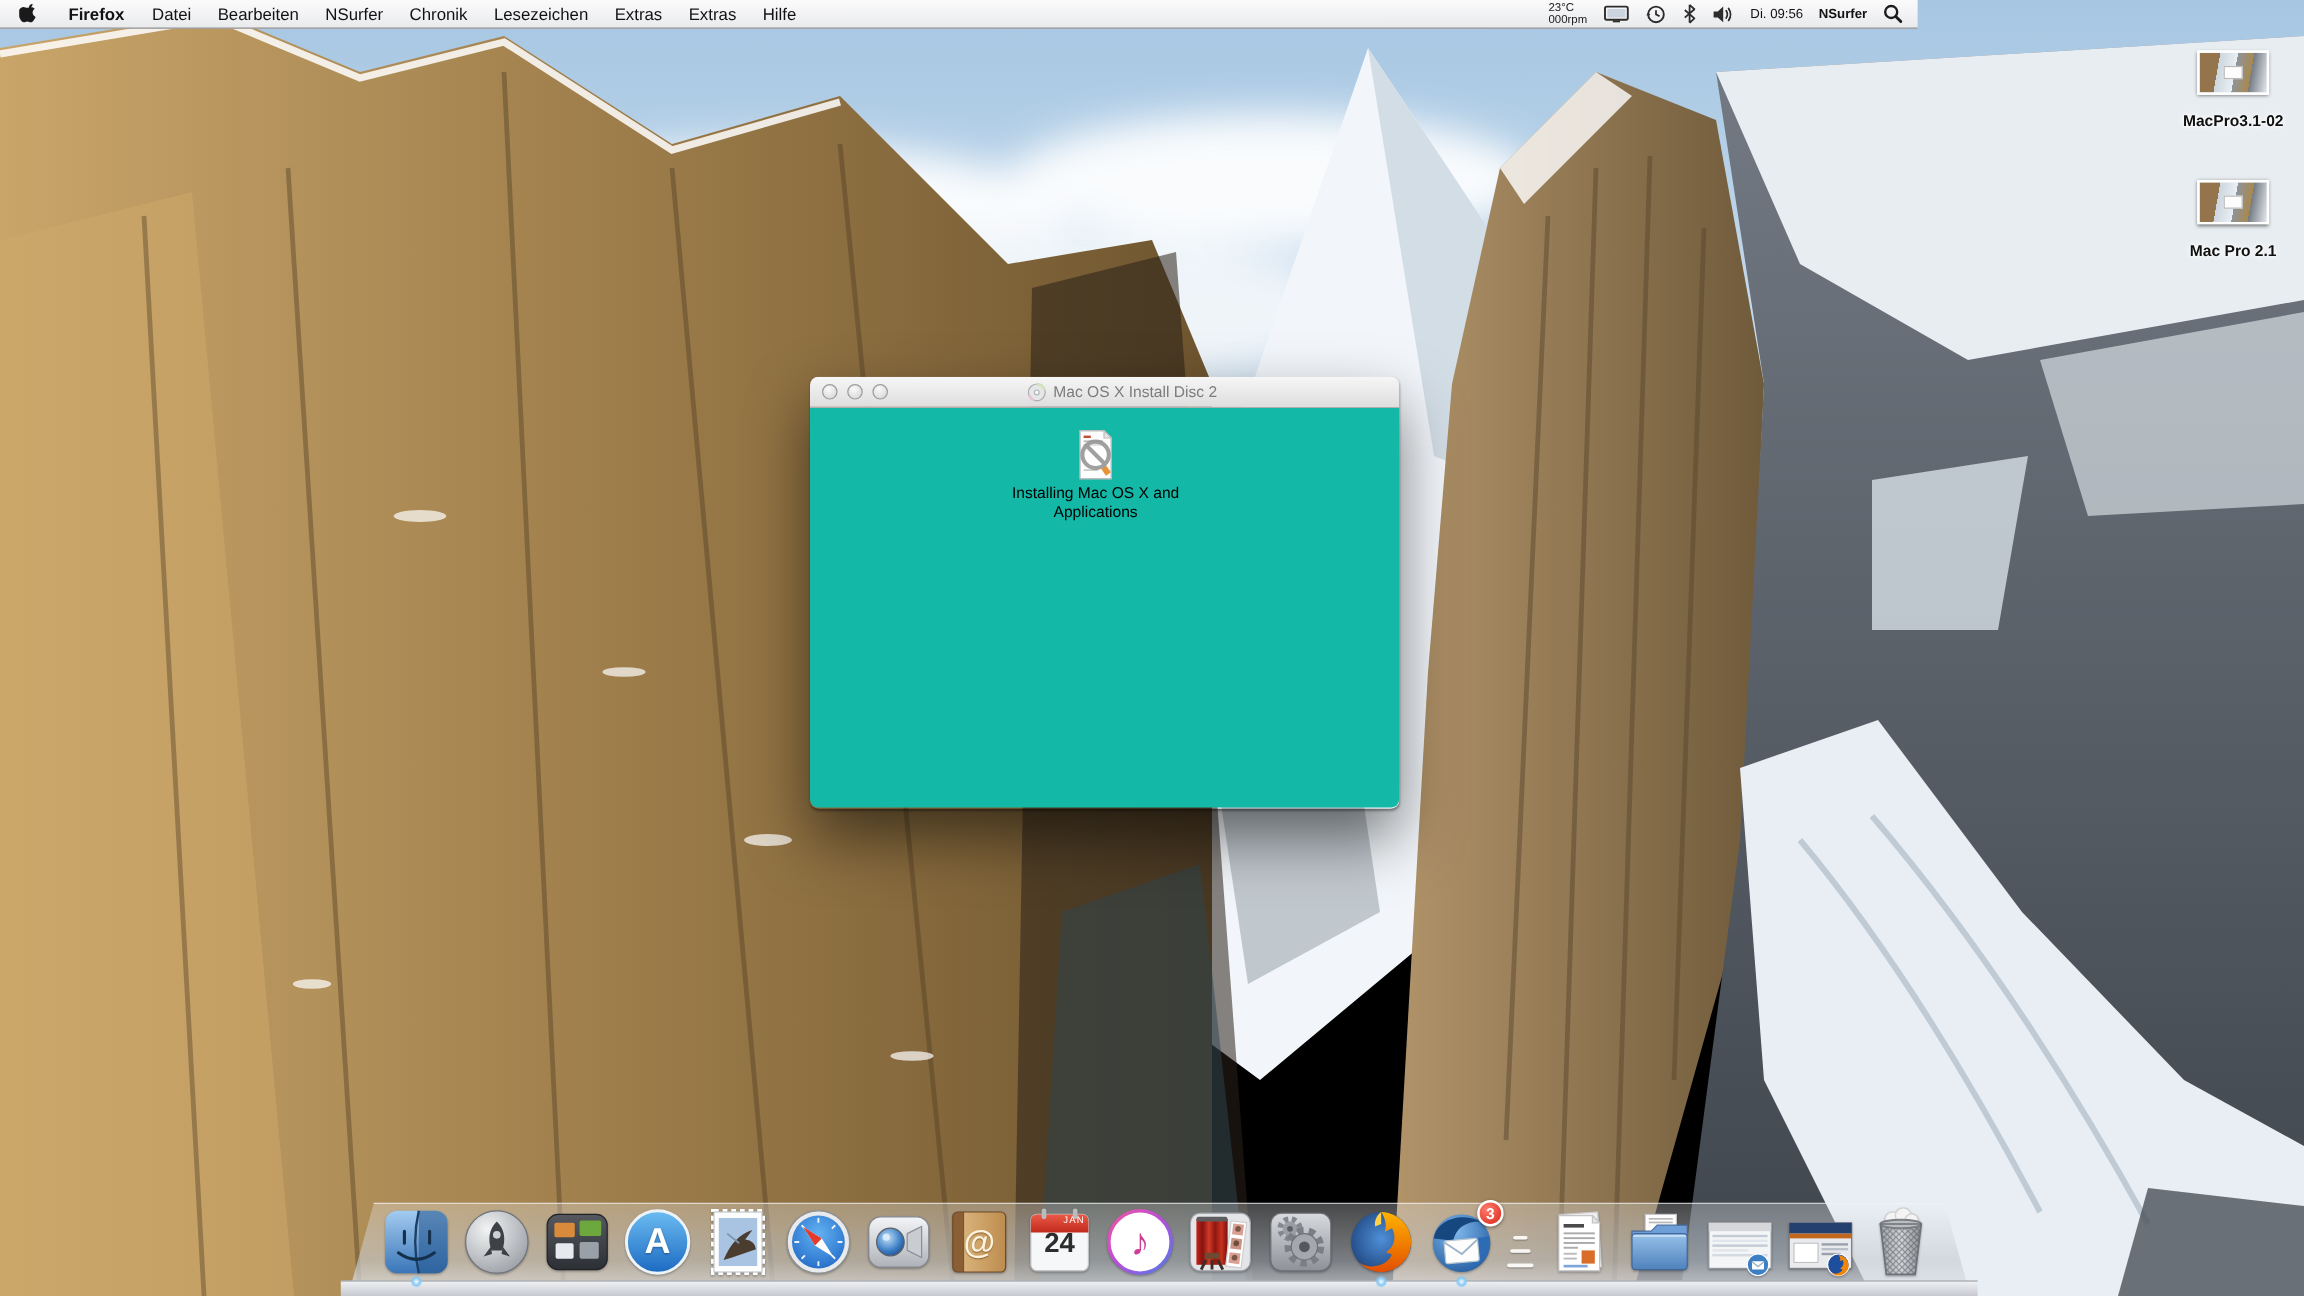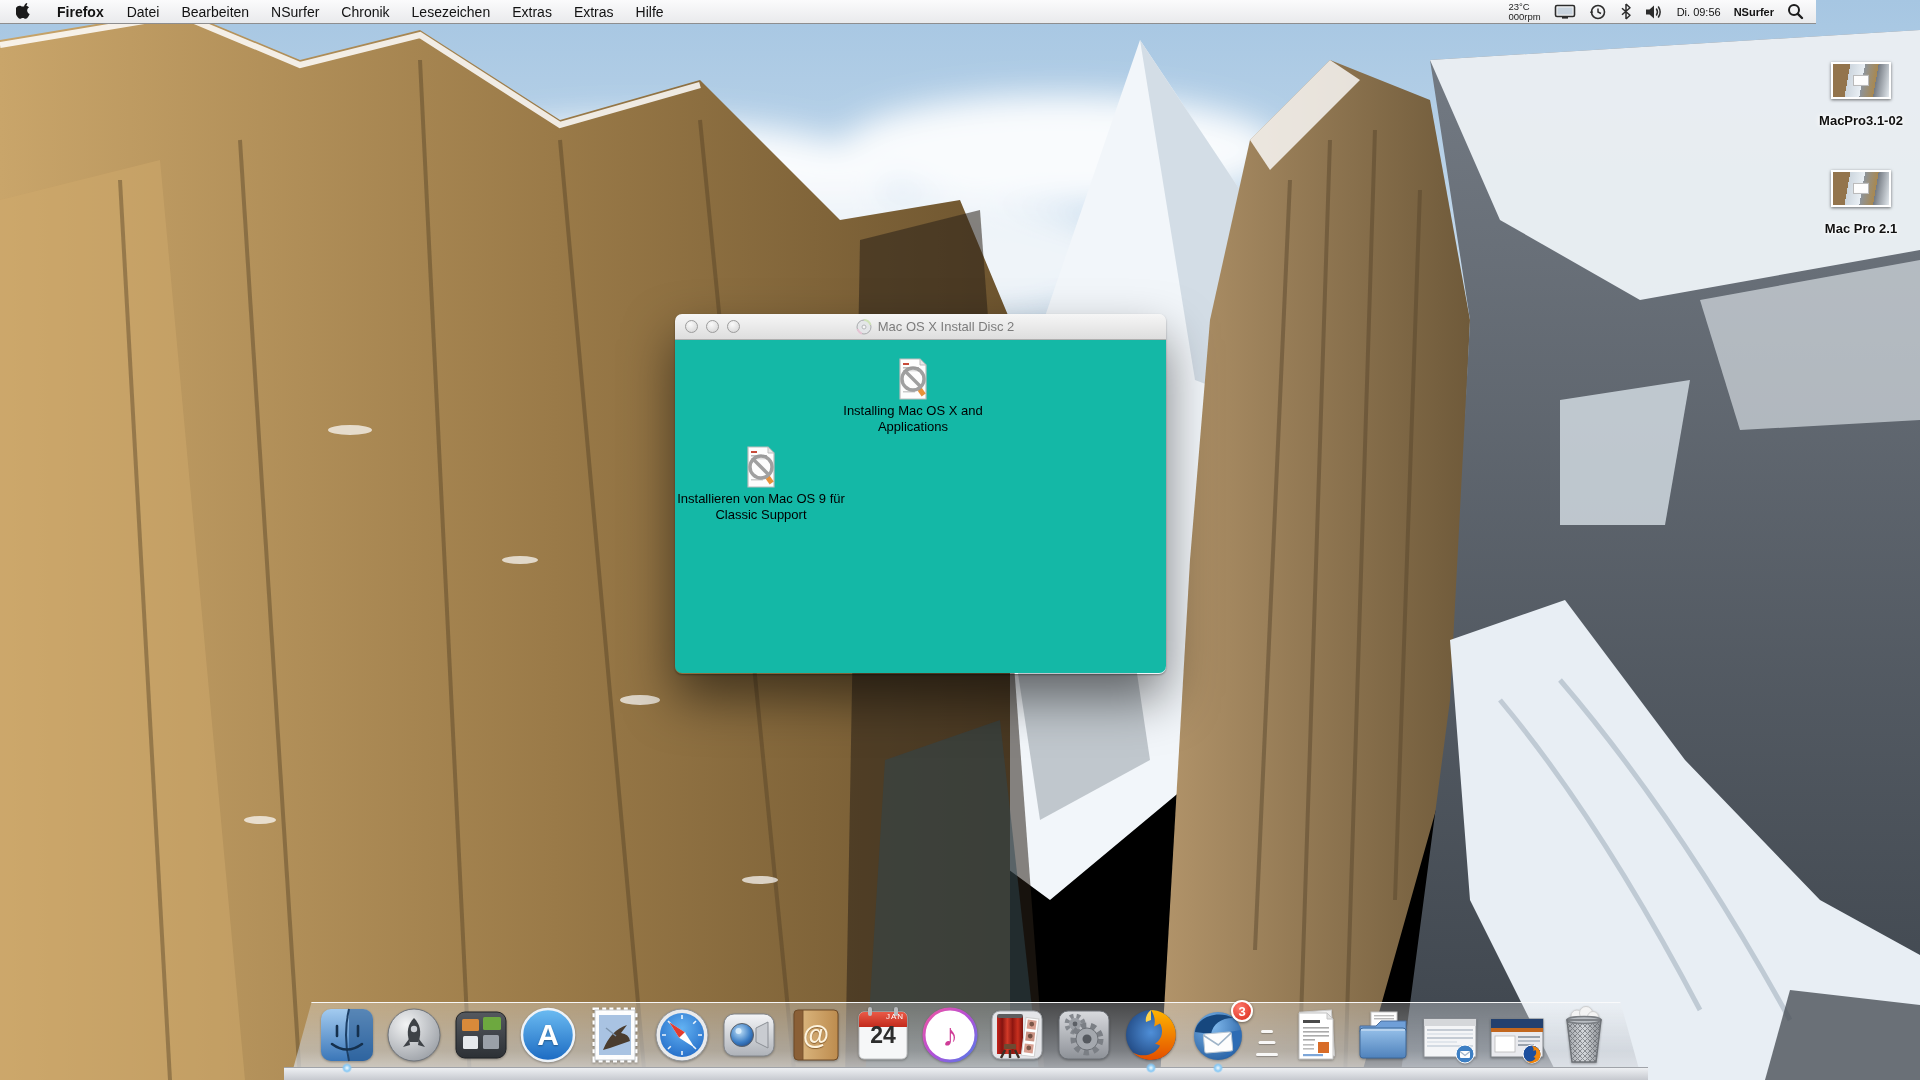--- a/index.html
+++ b/index.html
@@ -4,37 +4,37 @@
 <style>
   * { margin:0; padding:0; box-sizing:border-box; }
   html,body { width:1920px; height:1080px; overflow:hidden; background:#000;
               font-family:"Liberation Sans", sans-serif; }
   .stage { position:relative; width:1920px; height:1080px; overflow:hidden; }
 
   
   .wall { position:absolute; left:0; top:0; width:1920px; height:1080px; }
 
   
-  .menubar { position:absolute; left:0; top:0; width:1816px; height:24px;
+  .menubar { position:absolute; left:0; top:0; width:1598px; height:24px;
     background:linear-gradient(#fbfbfc, #e9eaec);
     border-bottom:1px solid rgba(70,70,70,.6);
     display:flex; align-items:center; font-size:14px; color:#121212; z-index:40; }
   .mb-left { display:flex; align-items:center; height:100%; }
   .mb-apple { padding:0 14px 0 16px; display:flex; align-items:center; height:100%; }
   .mb-app { font-weight:bold; padding:0 12px; }
   .mb-item { padding:0 11px; height:100%; display:flex; align-items:center; }
   .mb-right { margin-left:auto; display:flex; align-items:center; gap:13px;
               padding-right:12px; height:100%; }
   .mb-temp { font-size:9.5px; line-height:10px; color:#222; text-align:left; }
   .mb-icon { display:flex; align-items:center; }
   .mb-clock, .mb-user { font-size:11px; }
   .mb-user { font-weight:bold; }
 
   
-  .d-icon { position:absolute; width:110px; text-align:center; z-index:5; cursor:default;margin-top:20px; }
+  .d-icon { position:absolute; width:110px; text-align:center; z-index:5; cursor:default; }
   .d-thumb { width:60px; height:37px; margin:0 auto; border:2px solid #fff;
     box-shadow:0 1px 3px rgba(0,0,0,.55); position:relative;
     background:linear-gradient(100deg,#93744c 0%, #93744c 28%, #cdd6de 28%, #e9eff4 52%, #8d949b 52%, #a9884f 74%, #747a82 74%, #e3e9ee 100%); }
   .d-thumb .mini-win { position:absolute; left:50%; top:50%; width:16px; height:11px;
     transform:translate(-50%,-55%); background:#fdfdfd; border:1px solid #b9b9b9; }
   .d-label { margin-top:14px; font-size:13px; color:#101010; font-weight:bold;
     text-shadow:0 0 2px #fff, 0 0 4px #fff, 0 0 7px rgba(255,255,255,.95); }
 
   
   .fwindow { position:absolute; left:675px; top:314px; width:491px; height:360px;
@@ -285,36 +285,20 @@
           <rect x="8" y="33" width="12" height="1.5" fill="#ccc"></rect>
           <rect x="24" y="31" width="5" height="7" fill="#e8923a" transform="rotate(-35 26 34)"></rect>
           <g opacity=".9">
             <circle cx="18" cy="21" r="11" fill="rgba(255,255,255,.45)" stroke="#969696" stroke-width="3.4"></circle>
             <path d="M10.5 13.5 L25.5 28.5" stroke="#969696" stroke-width="3.4"></path>
           </g>
         </svg>
         <div class="flabel">Installing Mac OS X and Applications</div>
       </div>
 
-      <div class="fitem fitem-left">
-        <svg class="ficon" width="36" height="42" viewBox="0 0 36 42">
-          <path d="M5 1 L25 1 L31 7 L31 41 L5 41 Z" fill="#fdfdfd" stroke="#bdbdbd" stroke-width="1.2"></path>
-          <path d="M25 1 L25 7 L31 7 Z" fill="#e7e7e7" stroke="#bdbdbd" stroke-width="1"></path>
-          <rect x="8" y="5" width="6" height="2" fill="#c84b3a"></rect>
-          <rect x="8" y="9" width="16" height="1.5" fill="#bbb"></rect>
-          <rect x="8" y="12" width="16" height="1.5" fill="#ccc"></rect>
-          <rect x="8" y="33" width="12" height="1.5" fill="#ccc"></rect>
-          <rect x="24" y="31" width="5" height="7" fill="#e8923a" transform="rotate(-35 26 34)"></rect>
-          <g opacity=".9">
-            <circle cx="18" cy="21" r="11" fill="rgba(255,255,255,.45)" stroke="#969696" stroke-width="3.4"></circle>
-            <path d="M10.5 13.5 L25.5 28.5" stroke="#969696" stroke-width="3.4"></path>
-          </g>
-        </svg>
-        <div class="flabel">Installieren von Mac OS 9 für Classic Support</div>
-      </div>
 
 
     </div>
   </div>
 
   <div class="dock-shelf"></div>
   <div class="dock-front"></div>
 
   <div class="dock">
 

